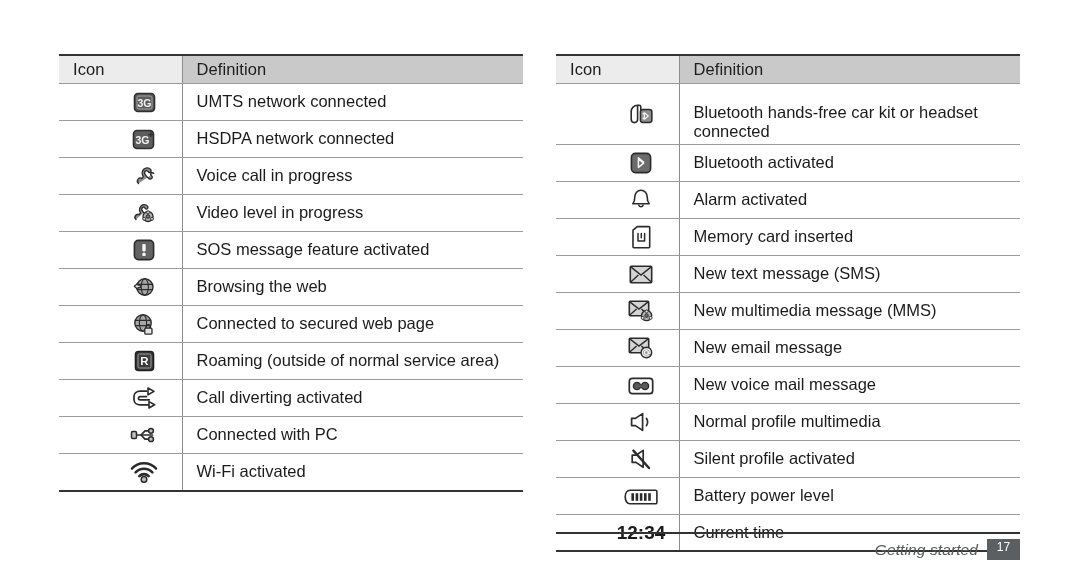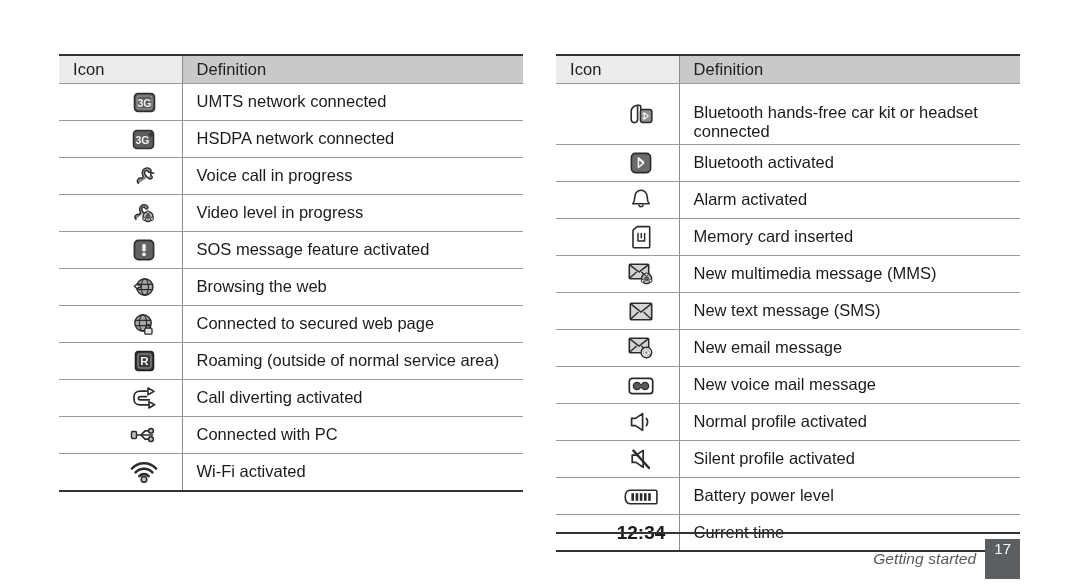--- a/index.html
+++ b/index.html
@@ -112,22 +112,22 @@
   }
   .footer-label {
     font-style: italic;
     font-size: 15.5px;
     color: #55595b;
     letter-spacing: .1px;
   }
   .page-badge {
     background: #5b5f61;
     color: #ffffff;
-    font-size: 15px;
-    padding: 1px 9px 20px 9px;
+    font-size: 12px;
+    padding: 1px 9px 5px 9px;
     min-width: 15px;
     text-align: center;
     line-height: 1.25;
   }
 </style>
 </head>
 <body>
 
 <div class="page">
 
@@ -351,20 +351,32 @@
       <tr>
         <td class="cell-icon">
           <span class="ico">
             <svg width="20" height="24" viewBox="0 0 20 24">
               <path d="M2 5.2L6.3 1.6h11.4a1 1 0 0 1 1 1v19.2a1 1 0 0 1-1 1H3a1 1 0 0 1-1-1z" fill="#ffffff" stroke="#2b2b2b" stroke-width="1.6" stroke-linejoin="round"></path>
               <path d="M7 8.4v7.6M10.3 8.4v4.4M13.6 8.4v7.6M7 16h6.6" fill="none" stroke="#2b2b2b" stroke-width="1.5" stroke-linecap="round"></path>
             </svg>
           </span>
         </td>
         <td class="cell-def">Memory card inserted</td>
+      </tr>
+
+      <tr>
+        <td class="cell-icon">
+          <span class="ico">
+            <svg width="24" height="19" viewBox="0 0 24 19">
+              <rect x="1.3" y="1.3" width="21.4" height="16.4" rx="1" fill="#d4d4d4" stroke="#2b2b2b" stroke-width="1.6"></rect>
+              <path d="M1.8 1.9l10.2 8.2 10.2-8.2M1.8 17.1l7.6-7M22.2 17.1l-7.6-7" fill="none" stroke="#2b2b2b" stroke-width="1.4"></path>
+            </svg>
+          </span>
+        </td>
+        <td class="cell-def">New text message (SMS)</td>
       </tr>
 
       <tr>
         <td class="cell-icon">
           <span class="ico">
             <svg width="26" height="22" viewBox="0 0 26 22">
               <rect x="1.3" y="1.3" width="19.4" height="14.4" rx="1" fill="#d4d4d4" stroke="#2b2b2b" stroke-width="1.6"></rect>
               <path d="M1.8 1.9l9.2 7.2 9.2-7.2M1.8 15.1l6.8-6.2M20.2 15.1l-6.8-6.2" fill="none" stroke="#2b2b2b" stroke-width="1.4"></path>
               <circle cx="18.6" cy="15.6" r="5.1" fill="#b4b4b4" stroke="#2b2b2b" stroke-width="1.3"></circle>
               <circle cx="18.6" cy="15.6" r="1.8" fill="#6e6e6e" stroke="#2b2b2b" stroke-width=".9"></circle>
@@ -373,32 +385,20 @@
               <circle cx="14.7" cy="17.9" r="1.5" fill="#e0e0e0" stroke="#2b2b2b" stroke-width=".8"></circle>
             </svg>
           </span>
         </td>
         <td class="cell-def">New multimedia message (MMS)</td>
       </tr>
 
       <tr>
         <td class="cell-icon">
           <span class="ico">
-            <svg width="24" height="19" viewBox="0 0 24 19">
-              <rect x="1.3" y="1.3" width="21.4" height="16.4" rx="1" fill="#d4d4d4" stroke="#2b2b2b" stroke-width="1.6"></rect>
-              <path d="M1.8 1.9l10.2 8.2 10.2-8.2M1.8 17.1l7.6-7M22.2 17.1l-7.6-7" fill="none" stroke="#2b2b2b" stroke-width="1.4"></path>
-            </svg>
-          </span>
-        </td>
-        <td class="cell-def">New text message (SMS)</td>
-      </tr>
-
-      <tr>
-        <td class="cell-icon">
-          <span class="ico">
             <svg width="26" height="22" viewBox="0 0 26 22">
               <rect x="1.3" y="1.3" width="19.4" height="14.4" rx="1" fill="#d4d4d4" stroke="#2b2b2b" stroke-width="1.6"></rect>
               <path d="M1.8 1.9l9.2 7.2 9.2-7.2M1.8 15.1l6.8-6.2M20.2 15.1l-6.8-6.2" fill="none" stroke="#2b2b2b" stroke-width="1.4"></path>
               <circle cx="18.4" cy="15.6" r="5.3" fill="#8f8f8f" stroke="#2b2b2b" stroke-width="1.4"></circle>
               <circle cx="18.4" cy="15.6" r="1.9" fill="none" stroke="#f4f4f4" stroke-width="1.2"></circle>
               <path d="M20.3 15.6c0 1.5 1.9 1.6 1.9-.3 0-2.2-1.7-3.5-3.8-3.5s-3.9 1.6-3.9 3.8 1.8 3.6 3.9 3.6c1 0 1.8-.2 2.4-.6" fill="none" stroke="#f4f4f4" stroke-width="1.2" stroke-linecap="round"></path>
             </svg>
           </span>
         </td>
         <td class="cell-def">New email message</td>
@@ -420,21 +420,21 @@
 
       <tr>
         <td class="cell-icon">
           <span class="ico">
             <svg width="24" height="22" viewBox="0 0 24 22">
               <path d="M13.6 2.6L6.4 7.4H2.6v7.2h3.8l7.2 4.8z" fill="none" stroke="#2b2b2b" stroke-width="1.7" stroke-linejoin="round"></path>
               <path d="M17.4 7.4c1.6 1.6 1.6 5.6 0 7.2" fill="none" stroke="#2b2b2b" stroke-width="1.7" stroke-linecap="round"></path>
             </svg>
           </span>
         </td>
-        <td class="cell-def">Normal profile activated</td>
+        <td class="cell-def">Normal profile multimedia</td>
       </tr>
 
       <tr>
         <td class="cell-icon">
           <span class="ico">
             <svg width="24" height="24" viewBox="0 0 24 24">
               <path d="M14.2 3.4L7 8.2H3.2v7.2H7l7.2 4.8z" fill="none" stroke="#2b2b2b" stroke-width="1.7" stroke-linejoin="round"></path>
               <path d="M4.4 3.6L20 21" stroke="#2b2b2b" stroke-width="2.4" stroke-linecap="round"></path>
             </svg>
           </span>

